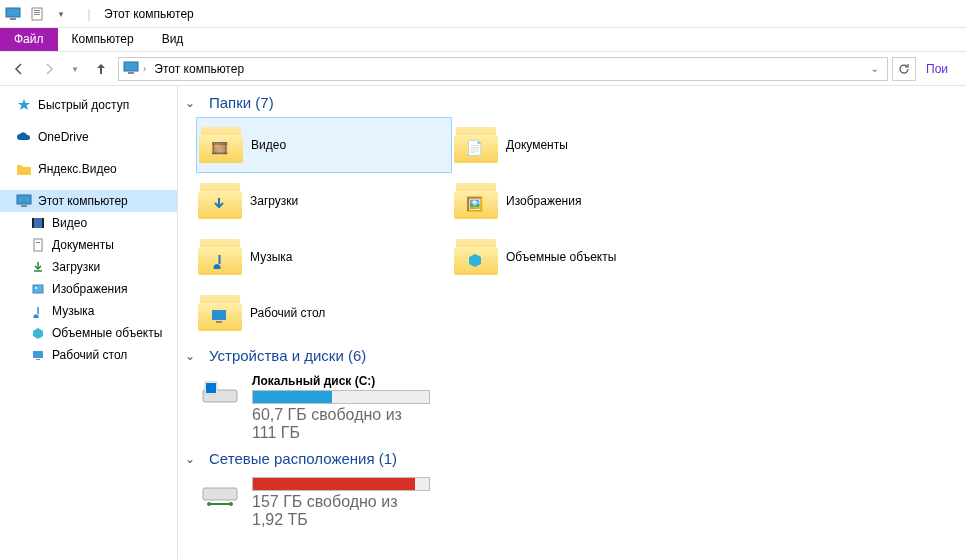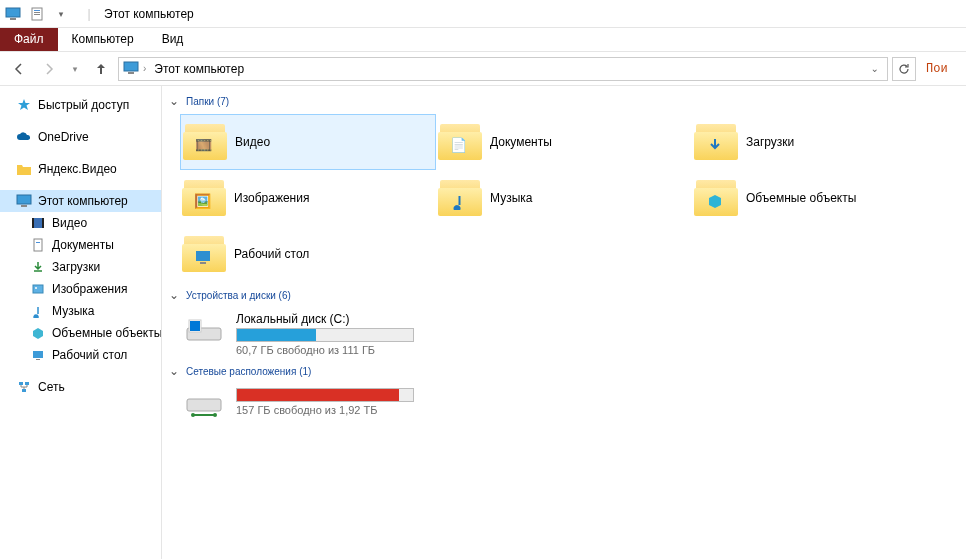--- a/index.html
+++ b/index.html
@@ -5,65 +5,65 @@
 * { box-sizing: border-box; margin: 0; padding: 0; }
 body { font-family: "Segoe UI", Arial, sans-serif; font-size: 12px; color: #000; background: #fff; width: 966px; height: 559px; overflow: hidden; }
 
 .titlebar { height: 28px; display: flex; align-items: center; padding: 0 4px; background: #fff; border-bottom: 1px solid #e5e5e5; }
 .titlebar .qat { display: flex; gap: 6px; align-items: center; margin-right: 10px; }
 .qat-icon { width: 18px; height: 18px; display:flex;align-items:center;justify-content:center;}
 .titlebar .wtitle { font-size: 12px; }
 
 .ribbon-tabs { height: 24px; display: flex; align-items: stretch; border-bottom: 1px solid #e5e5e5; }
 .ribbon-tabs .tab { padding: 4px 14px; font-size: 12px; cursor: default; }
-.ribbon-tabs .tab.file { background: #7f1d1d; color: #fff; }
+.ribbon-tabs .tab.file { background: #a21caf; color: #fff; }
 
 .navbar { height: 34px; display: flex; align-items: center; padding: 3px 6px; gap:4px; border-bottom:1px solid #e5e5e5;}
 .nav-btn { width: 26px; height: 26px; display:flex;align-items:center;justify-content:center; color:#555; }
 .nav-btn.sm{width:18px;}
 .addr { flex: 1; height: 24px; border: 1px solid #ccc; display:flex; align-items:center; padding: 0 4px; gap:4px;}
 .addr .pc-icon { width:16px;height:16px; }
 .addr .crumb { padding:0 4px;}
 .addr-actions{display:flex;gap:2px;margin-left:auto;}
 .refresh{width:24px;height:24px;border:1px solid #ccc;display:flex;align-items:center;justify-content:center;margin-right:0px;}
-.search{width:40px;height:24px;border-left:none;display:flex;align-items:center;padding:0 6px;color:#c2410c;font-family:Liberation Mono, monospace;}
+.search{width:40px;height:24px;border-left:none;display:flex;align-items:center;padding:0 6px;color:#6d28d9;}
 
 .body { display:flex; height: calc(559px - 28px - 24px - 34px); }
 
-.sidebar { width: 162px; border-right: 1px solid #e5e5e5; padding: 8px 0; overflow:hidden;text-align:center;}
+.sidebar { width: 178px; border-right: 1px solid #e5e5e5; padding: 8px 0; overflow:hidden;text-align:center;}
 .side-item { height: 22px; display:flex; align-items:center; padding-left: 16px; gap:6px; white-space:nowrap; overflow:hidden;}
 .side-item.indent { padding-left: 30px;}
 .side-item.selected { background: #cce8ff; }
 .side-item .sicon{width:16px;height:16px;flex-shrink:0;display:flex;align-items:center;justify-content:center;}
 .side-spacer{height:10px;}
 
 .main { flex:1; padding: 4px 6px; overflow:auto;}
 .section-head { display:flex; align-items:center; gap:6px; margin: 4px 0 6px 0; color:#16499a;}
 .section-head .chev{width:12px;text-align:center;color:#555;}
-.section-head .txt{font-size:10px;}
+.section-head .txt{font-size:15px;margin-left:7px;}
 
 .folder-grid { display:flex; flex-wrap:wrap; margin-left: 12px; margin-bottom:6px;}
 .folder-item { width: 256px; height: 56px; display:flex; align-items:center; gap:8px; padding:2px;}
 .folder-item.selected{border:1px solid #99d1ff; background:#e5f3ff;}
 .folder-icon{width:44px;height:40px;position:relative;}
 .folder-back{position:absolute;left:2px;top:2px;width:40px;height:32px;background:linear-gradient(#ffe9a6,#f5c847);border-radius:2px 2px 0 0;}
 .folder-front{position:absolute;left:0;top:10px;width:44px;height:28px;background:linear-gradient(#ffeea8,#f9d35a);border-radius:2px;}
 .folder-overlay{position:absolute;left:10px;top:14px;width:22px;height:18px;display:flex;align-items:center;justify-content:center;font-size:14px;}
 .folder-label{font-size:12px;}
 
 .drive-grid{display:flex;flex-wrap:wrap;margin-left:12px;}
 .drive-item{width:256px;display:flex;gap:10px;padding:4px 2px;}
 .drive-icon{width:44px;height:36px;display:flex;align-items:center;justify-content:center;}
 .drive-body{flex:1;padding-right:20px;}
-.drive-name{font-size:12px;margin-bottom:2px;}
+.drive-name{font-size:12px;margin-bottom:2px;font-weight:bold;}
 .bar{height:14px;border:1px solid #bdbdbd;background:#eee;position:relative;margin-bottom:2px;}
 .bar-fill{position:absolute;left:0;top:0;bottom:0;}
 .bar-fill.blue{background:#26a0da;}
 .bar-fill.red{background:#d93025;}
-.drive-sub{font-size:11px;color:#6b6b6b;}
+.drive-sub{font-size:16px;color:#6b6b6b;}
 
 svg{display:block;}
 </style>
 </head>
 <body>
 
 <div class="titlebar">
   <div class="qat">
     <span class="qat-icon">
       <svg width="16" height="14" viewBox="0 0 16 14">
@@ -223,31 +223,20 @@
     <div class="side-item indent">
       <span class="sicon">
           <svg width="14" height="14" viewBox="0 0 14 14">
             <rect x="2" y="3" width="10" height="7" fill="#3d9bd8"></rect>
             <rect x="5" y="11" width="4" height="1" fill="#888"></rect>
           </svg>
         </span>
       <span>Рабочий стол</span>
     </div>
     <div class="side-spacer"></div>
-    <div class="side-item">
-      <span class="sicon">
-          <svg width="14" height="14" viewBox="0 0 14 14">
-            <rect x="2" y="2" width="4" height="3" fill="#3d9bd8"></rect>
-            <rect x="8" y="2" width="4" height="3" fill="#3d9bd8"></rect>
-            <rect x="5" y="9" width="4" height="3" fill="#3d9bd8"></rect>
-            <path d="M4 5 L4 7 L10 7 L10 5 M7 7 L7 9" stroke="#888" fill="none"></path>
-          </svg>
-        </span>
-      <span>Сеть</span>
-    </div>
   </div>
 
   <div class="main">
 
     <div class="section-head">
       <span class="chev">⌄</span>
       <span class="txt">Папки (7)</span>
     </div>
     <div class="folder-grid">
       <div class="folder-item selected">

